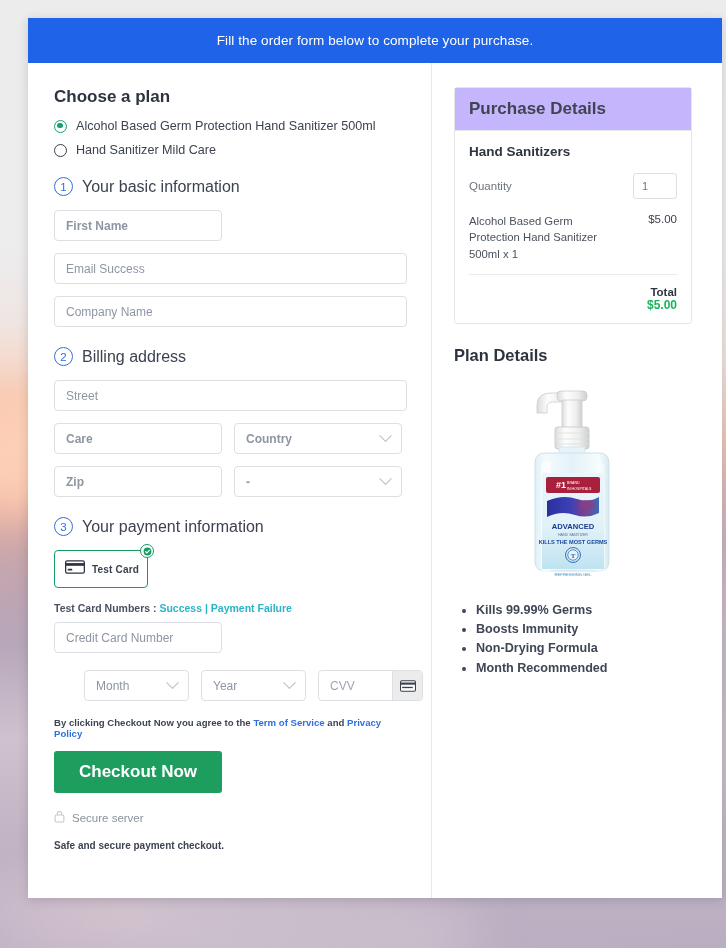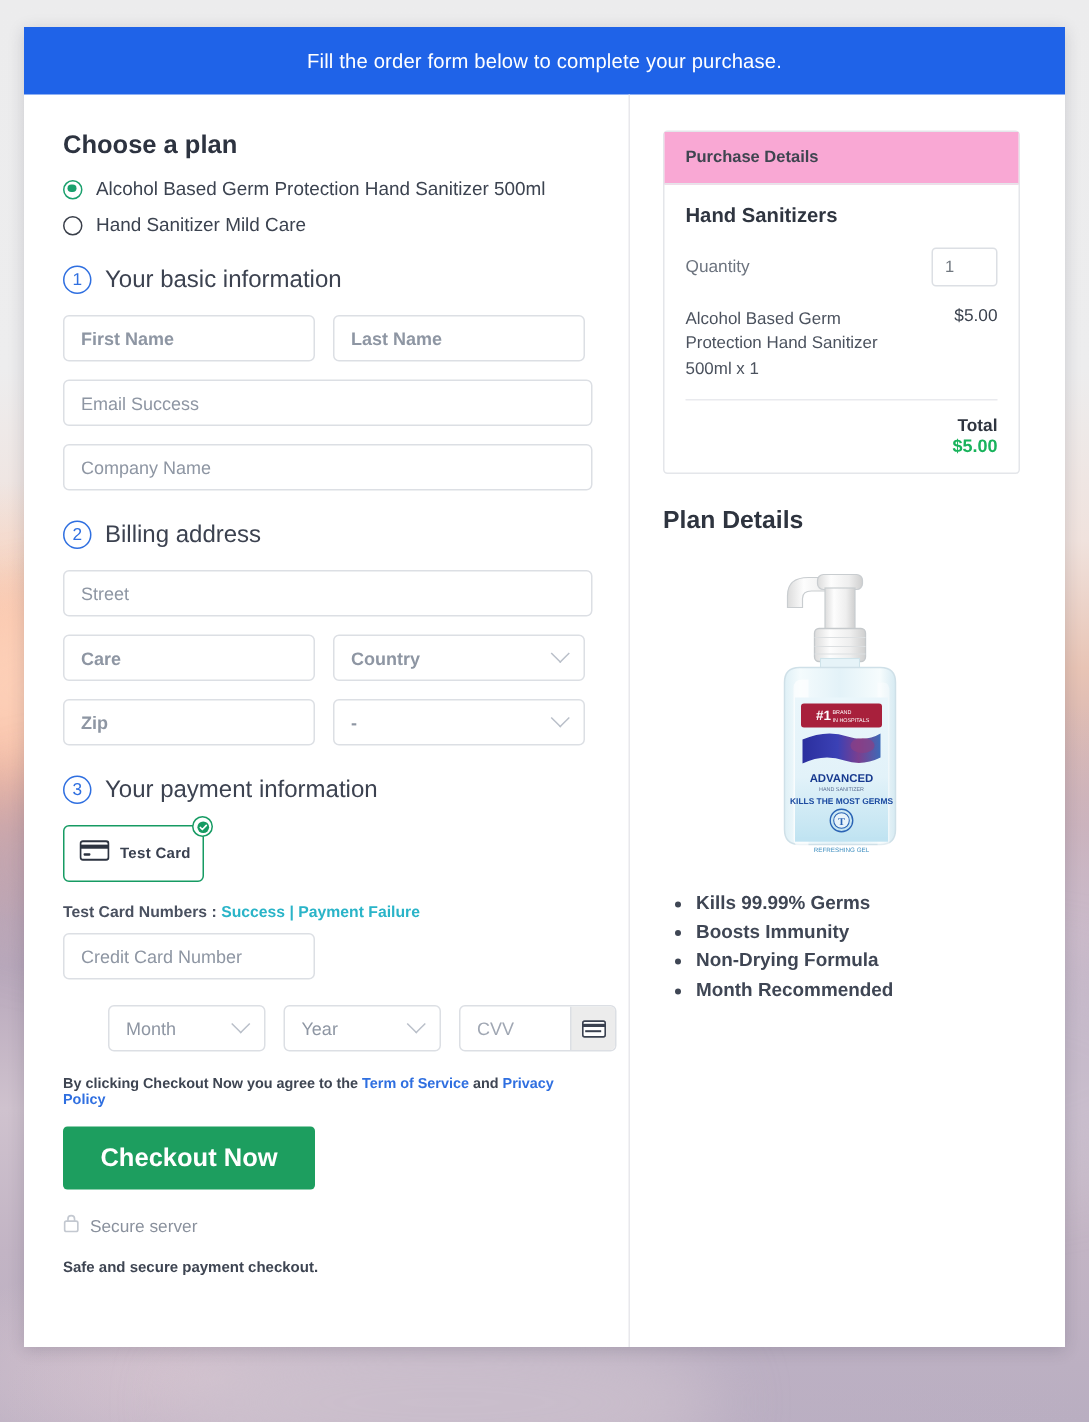--- a/index.html
+++ b/index.html
@@ -39,21 +39,21 @@
   }
   .bg-cloud {
     position: absolute;
     border-radius: 50%;
     filter: blur(22px);
   }
 
   
   .card {
     position: absolute;
-    left: 16px;
+    left: 28px;
     top: 18px;
     width: 694px;
     height: 880px;
     background: #ffffff;
     box-shadow: 0 2px 10px rgba(40,40,60,0.18);
     overflow: hidden;
     display: flex;
     flex-direction: column;
   }
 
@@ -265,24 +265,24 @@
   .secure-txt { font-size: 11.5px; color: #8a919d; }
   .safe-txt { font-size: 10px; color: #3e4552; font-weight: 600; }
 
   
   .panel {
     border: 1px solid #e4e6ea;
     border-radius: 3px;
     margin-bottom: 22px;
   }
   .panel-head {
-    background: #f9a8d4;
+    background: #c4b5fd;
     border-bottom: 1px solid #e4e6ea;
     padding: 11px 14px;
-    font-size: 11px;
+    font-size: 17px;
     font-weight: 600;
     color: #3f4550;
   }
   .panel-body { padding: 13px 14px 11px; }
   .prod-name {
     font-size: 13.5px;
     font-weight: 700;
     color: #2f3540;
     margin-bottom: 14px;
   }
@@ -373,21 +373,20 @@
       </div>
 
       
       <div class="step-head">
         <span class="step-num">1</span>
         <span class="step-text">Your basic information</span>
       </div>
 
       <div class="field-row">
         <div class="fld half">First Name</div>
-        <div class="fld half">Last Name</div>
       </div>
       <div class="field-row">
         <div class="fld full">Email Success</div>
       </div>
       <div class="field-row">
         <div class="fld full">Company Name</div>
       </div>
 
       
       <div class="step-head">

